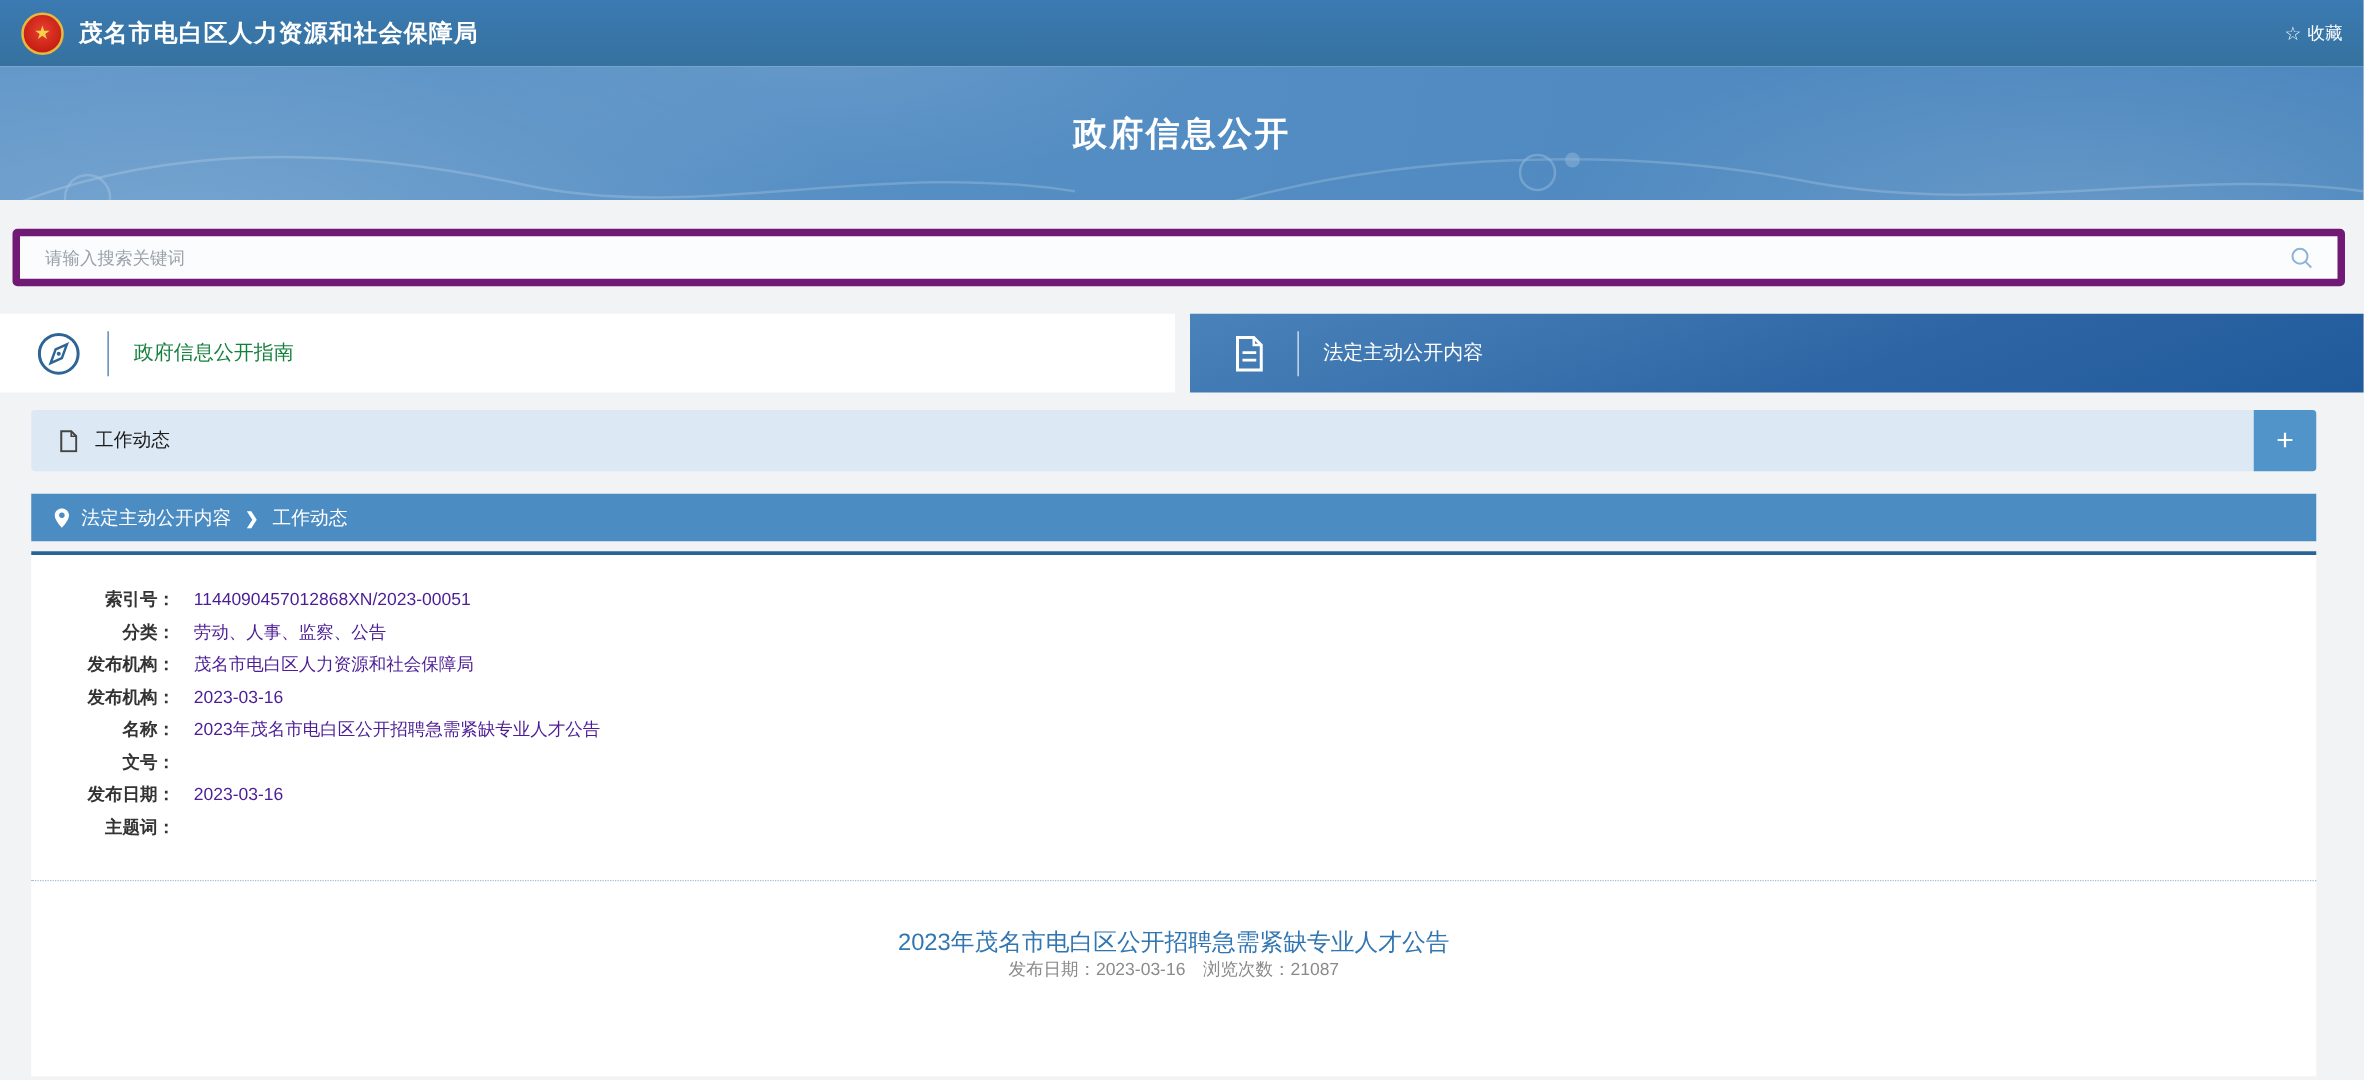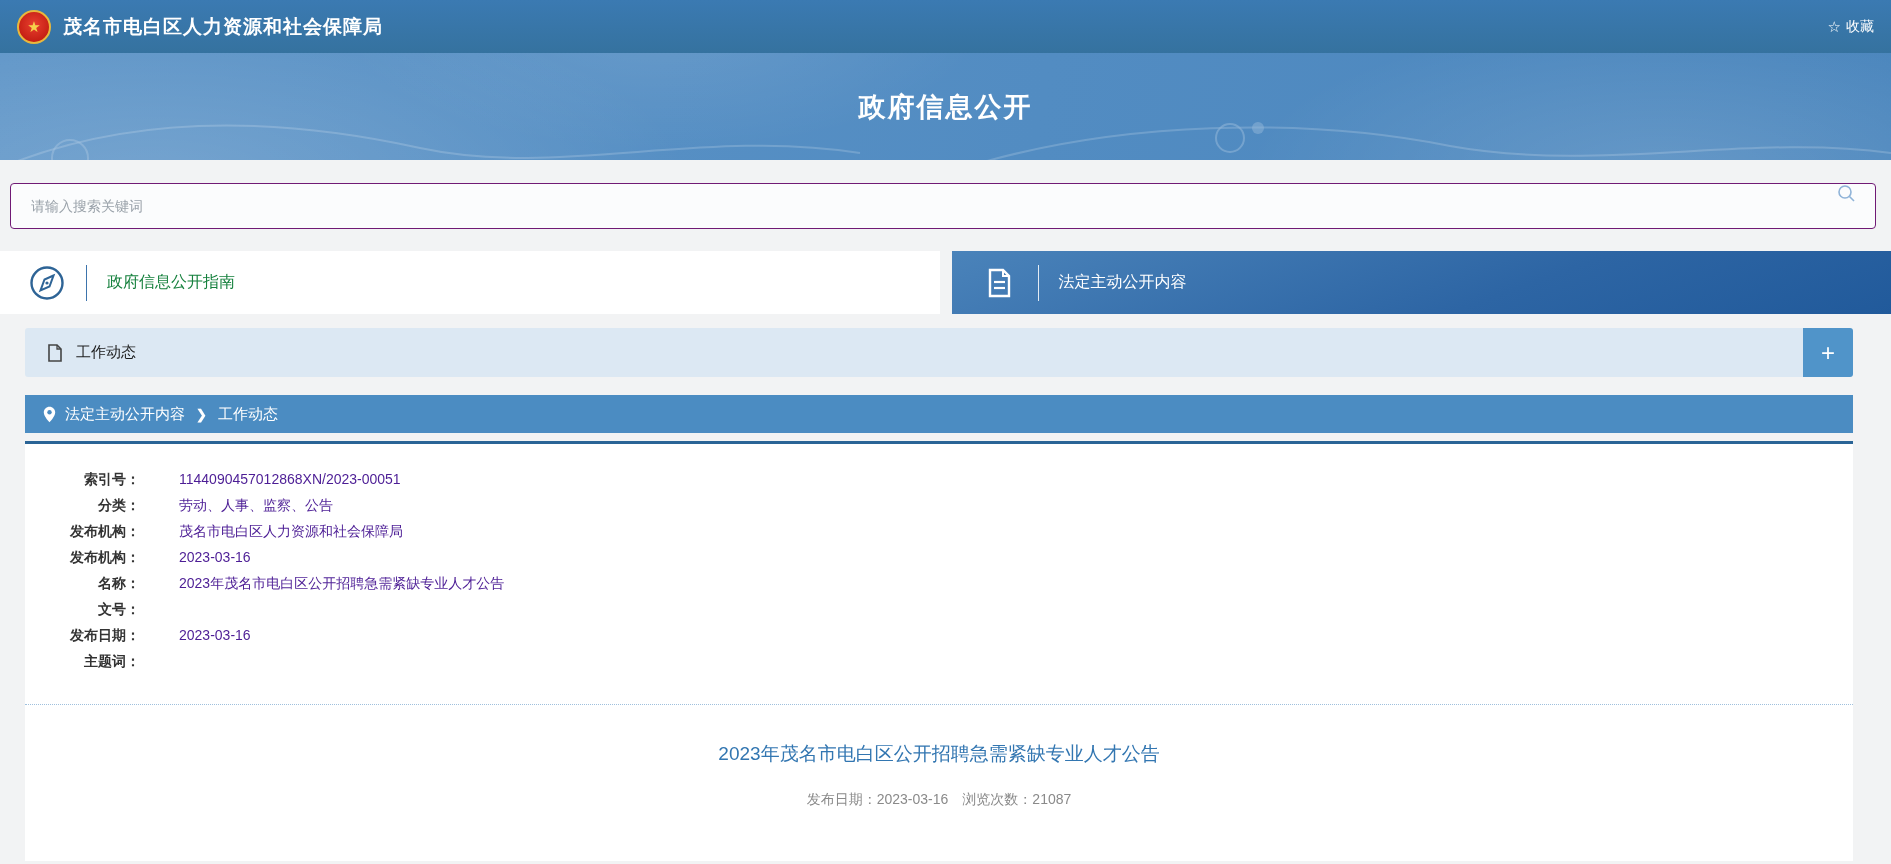--- a/index.html
+++ b/index.html
@@ -24,22 +24,22 @@
       radial-gradient(900px 320px at 8% 120%, rgba(255,255,255,0.16), rgba(255,255,255,0) 60%),
       radial-gradient(700px 260px at 88% 115%, rgba(255,255,255,0.14), rgba(255,255,255,0) 60%),
       radial-gradient(500px 200px at 35% -30%, rgba(255,255,255,0.10), rgba(255,255,255,0) 65%),
       linear-gradient(100deg,#5d94c7 0%, #528cc2 55%, #4b86bd 100%);
     display:flex; align-items:center; justify-content:center; overflow:hidden; }
   .banner-deco { position:absolute; left:0; bottom:-8px; width:100%; height:60px; opacity:.35; }
   .banner-title { position:relative; color:#fff; font-size:27px; font-weight:bold; letter-spacing:2px; }
 
   
   .search-wrap { padding:23px 15px 0 10px; }
-  .search-box { height:46px; background:#fbfcfd; border:1px solid #701a75; border-radius:4px;
-    display:flex; padding:0 20px; }
+  .search-box { height:46px; background:#fbfcfd; border:6px solid #701a75; border-radius:4px;
+    display:flex; align-items:center; padding:0 20px; }
   .search-box input { flex:1; border:none; outline:none; background:transparent;
     font-size:14px; color:#333; font-family:inherit; }
   .search-box input::placeholder { color:#9aa2aa; }
   .mag { width:18px; height:18px; flex:0 0 auto; cursor:pointer; }
 
   
   .tabs { display:flex; gap:12px; margin-top:22px; height:63px; }
   .tab { flex:1; background:#fff; display:flex; align-items:center; padding-left:28px; cursor:pointer; }
   .tab .ticon { width:38px; height:38px; color:#2e6496; flex:0 0 auto; }
   .tab .tdiv { width:1px; height:36px; background:#3d74ac; margin:0 20px; }
@@ -61,26 +61,26 @@
   
   .crumb { margin:18px 38px 0 25px; height:38px; background:#4b8cc2; color:#fff;
     display:flex; align-items:center; padding-left:18px; font-size:15px; }
   .crumb .pin { width:13px; height:17px; margin-right:9px; flex:0 0 auto; }
   .crumb a { color:#fff; text-decoration:none; cursor:pointer; }
   .crumb .sep { margin:0 11px; font-size:13px; font-weight:bold; }
 
   
   .card { margin:8px 38px 0 25px; background:#fff; border-top:3px solid #2a6496;
     padding-top:22px; height:420px; }
-  .drow { display:flex; line-height:26px; font-size:14px;gap:24px; }
+  .drow { display:flex; line-height:26px; font-size:14px; }
   .dlabel { width:115px; text-align:right; font-weight:bold; color:#333; }
   .dvalue { margin-left:15px; color:#4c1d95; }
   .dotline { border-top:1px dotted #9fc0dd; margin-top:30px; }
   .art-title { margin-top:36px; text-align:center; font-size:19px; color:#3276b1; cursor:pointer; }
-  .art-meta { margin-top:24px; text-align:center; font-size:14px; color:#8a8a8a; }
+  .art-meta { text-align:center; font-size:14px; color:#8a8a8a; }
   .art-meta .gap { display:inline-block; width:14px; }
 </style>
 </head>
 <body>
 
 <div class="topbar">
   <div class="emblem">
     <span>★</span>
   </div>
   <div class="site-title">茂名市电白区人力资源和社会保障局</div>

